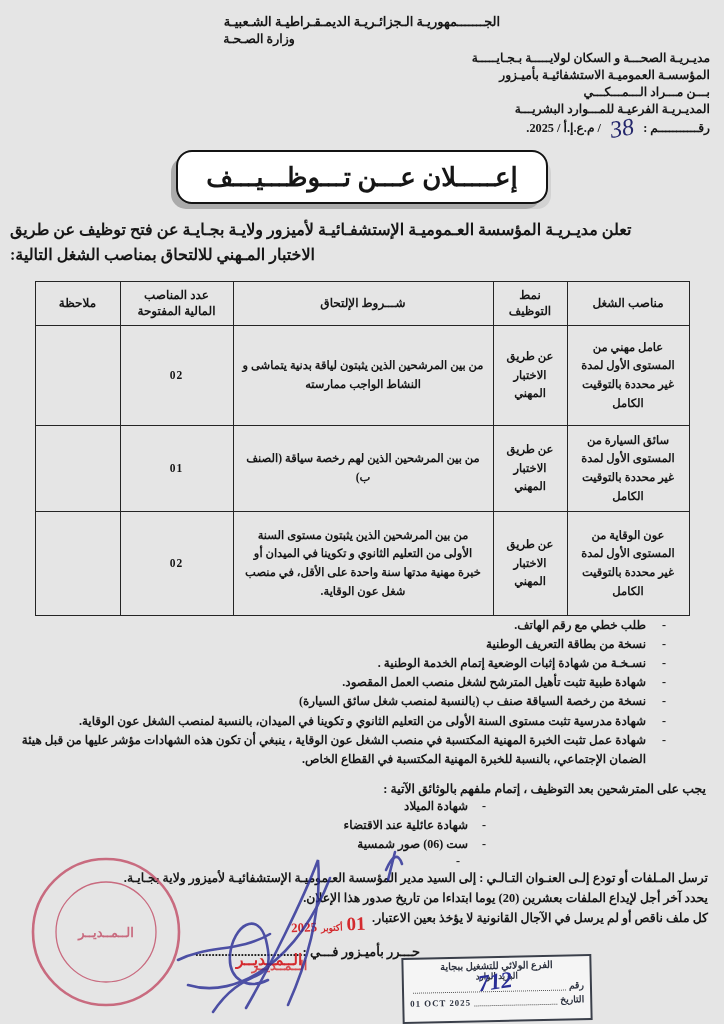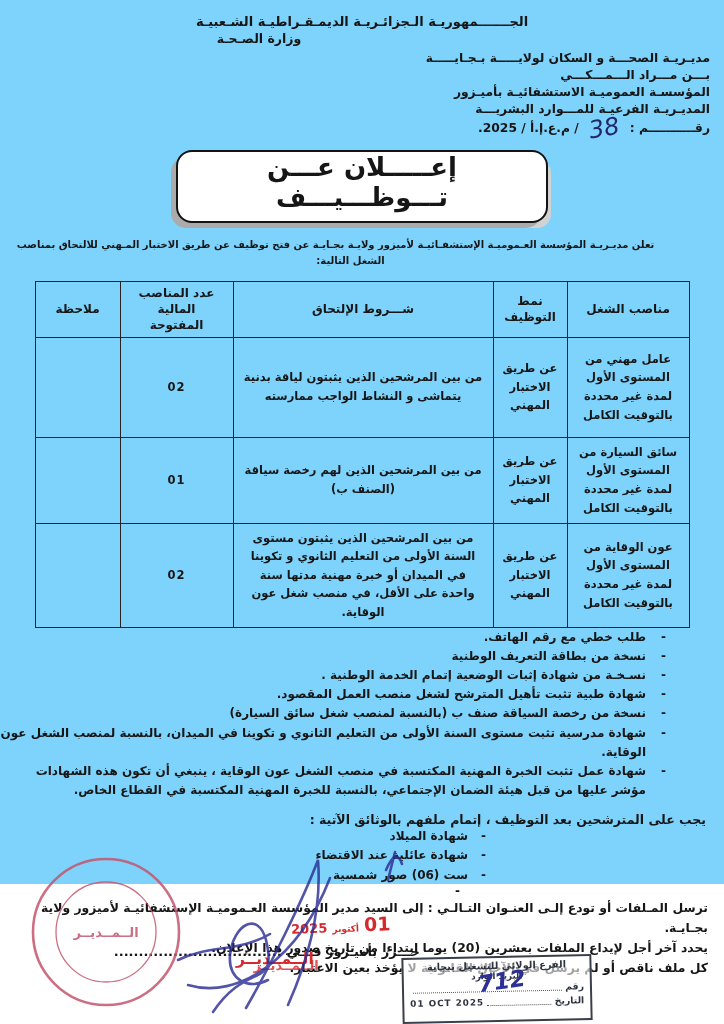--- a/index.html
+++ b/index.html
@@ -4,46 +4,46 @@
 <style>
   * { margin:0; padding:0; box-sizing:border-box; }
   html,body { width:724px; height:1024px; }
   body {
     font-family:"DejaVu Sans", sans-serif;
     background:#ffffff;
     color:#161616;
     direction:rtl;
     overflow:hidden;
   }
-  .page { position:relative; width:724px; height:884px; background:#7dd3fc; }
+  .page { position:relative; width:724px; height:1024px; background:#e5e5e5;font-family:Liberation Serif, serif; }
 
   
   .hdr-center { text-align:center; font-weight:bold; font-size:13px; padding-top:13px; line-height:1.35; }
   .ministry { display:block; transform:translateX(-103px); font-size:12.5px; }
   .dept-block { margin:3px 14px 0 0; text-align:right; font-weight:bold; font-size:12.3px; line-height:1.36; }
   .ref-line { white-space:nowrap; }
   .handwritten-38 {
     display:inline-block; font-size:24px; font-weight:normal; font-style:italic;
     color:#23266b; transform:rotate(-10deg); position:relative; top:4px; margin:0 6px;
     line-height:.6;
   }
 
   
   .title-box {
-    width:372px; margin:13px auto 0; padding:0 0 9px;
+    width:372px; margin:13px auto 0; padding:10px 0 9px;
     border:2.5px solid #131313; border-radius:16px; background:#fff;
     text-align:center; font-size:26px; font-weight:bold;
     box-shadow:-6px 6px 0 -1px #ababab, 5px 7px 0 -2px #d2d2d2;
     position:relative; z-index:2;
   }
 
   
   .intro {
-    margin:14px 33px 0 10px; font-size:10px; font-weight:bold;
-    line-height:1.55; text-align:center; text-indent:30px;
+    margin:14px 33px 0 10px; font-size:16px; font-weight:bold;
+    line-height:1.55; text-align:left; text-indent:30px;
   }
 
   
   table.jobs { border-collapse:collapse; margin:13px auto 0; width:654px; table-layout:fixed; }
   table.jobs th, table.jobs td {
     border:1.4px solid #242424; font-weight:bold; text-align:center;
     vertical-align:middle; padding:3px 9px;
   }
   table.jobs th { font-size:12px; height:44px; line-height:1.35; }
   table.jobs td { font-size:11.5px; line-height:1.62; }
@@ -111,22 +111,22 @@
 
 <div class="page">
 
   <div class="hdr-center">
     <span>الجـــــــمهوريـة الـجزائـريـة الديمـقـراطيـة الشـعبيـة</span>
     <span class="ministry">وزارة الصـحـة</span>
   </div>
 
   <div class="dept-block">
     <div>مديـريـة الصحـــة و السكان لولايـــــة بـجـايـــــة</div>
+    <div>المؤسسـة العموميـة الاستشفائيـة بأميـزور</div>
     <div>بـــن مـــراد الـــمـــكـــي</div>
-    <div>المؤسسـة العموميـة الاستشفائيـة بأميـزور</div>
     <div>المديـريـة الفرعيـة للمـــوارد البشريـــة</div>
     <div class="ref-line">
       <span>رقـــــــــــم :</span>
       <span class="handwritten-38">38</span>
       <span>/ م.ع.إ.أ / 2025.</span>
     </div>
   </div>
 
   <div class="title-box">إعـــــلان عـــن تـــوظـــيـــف</div>
 

